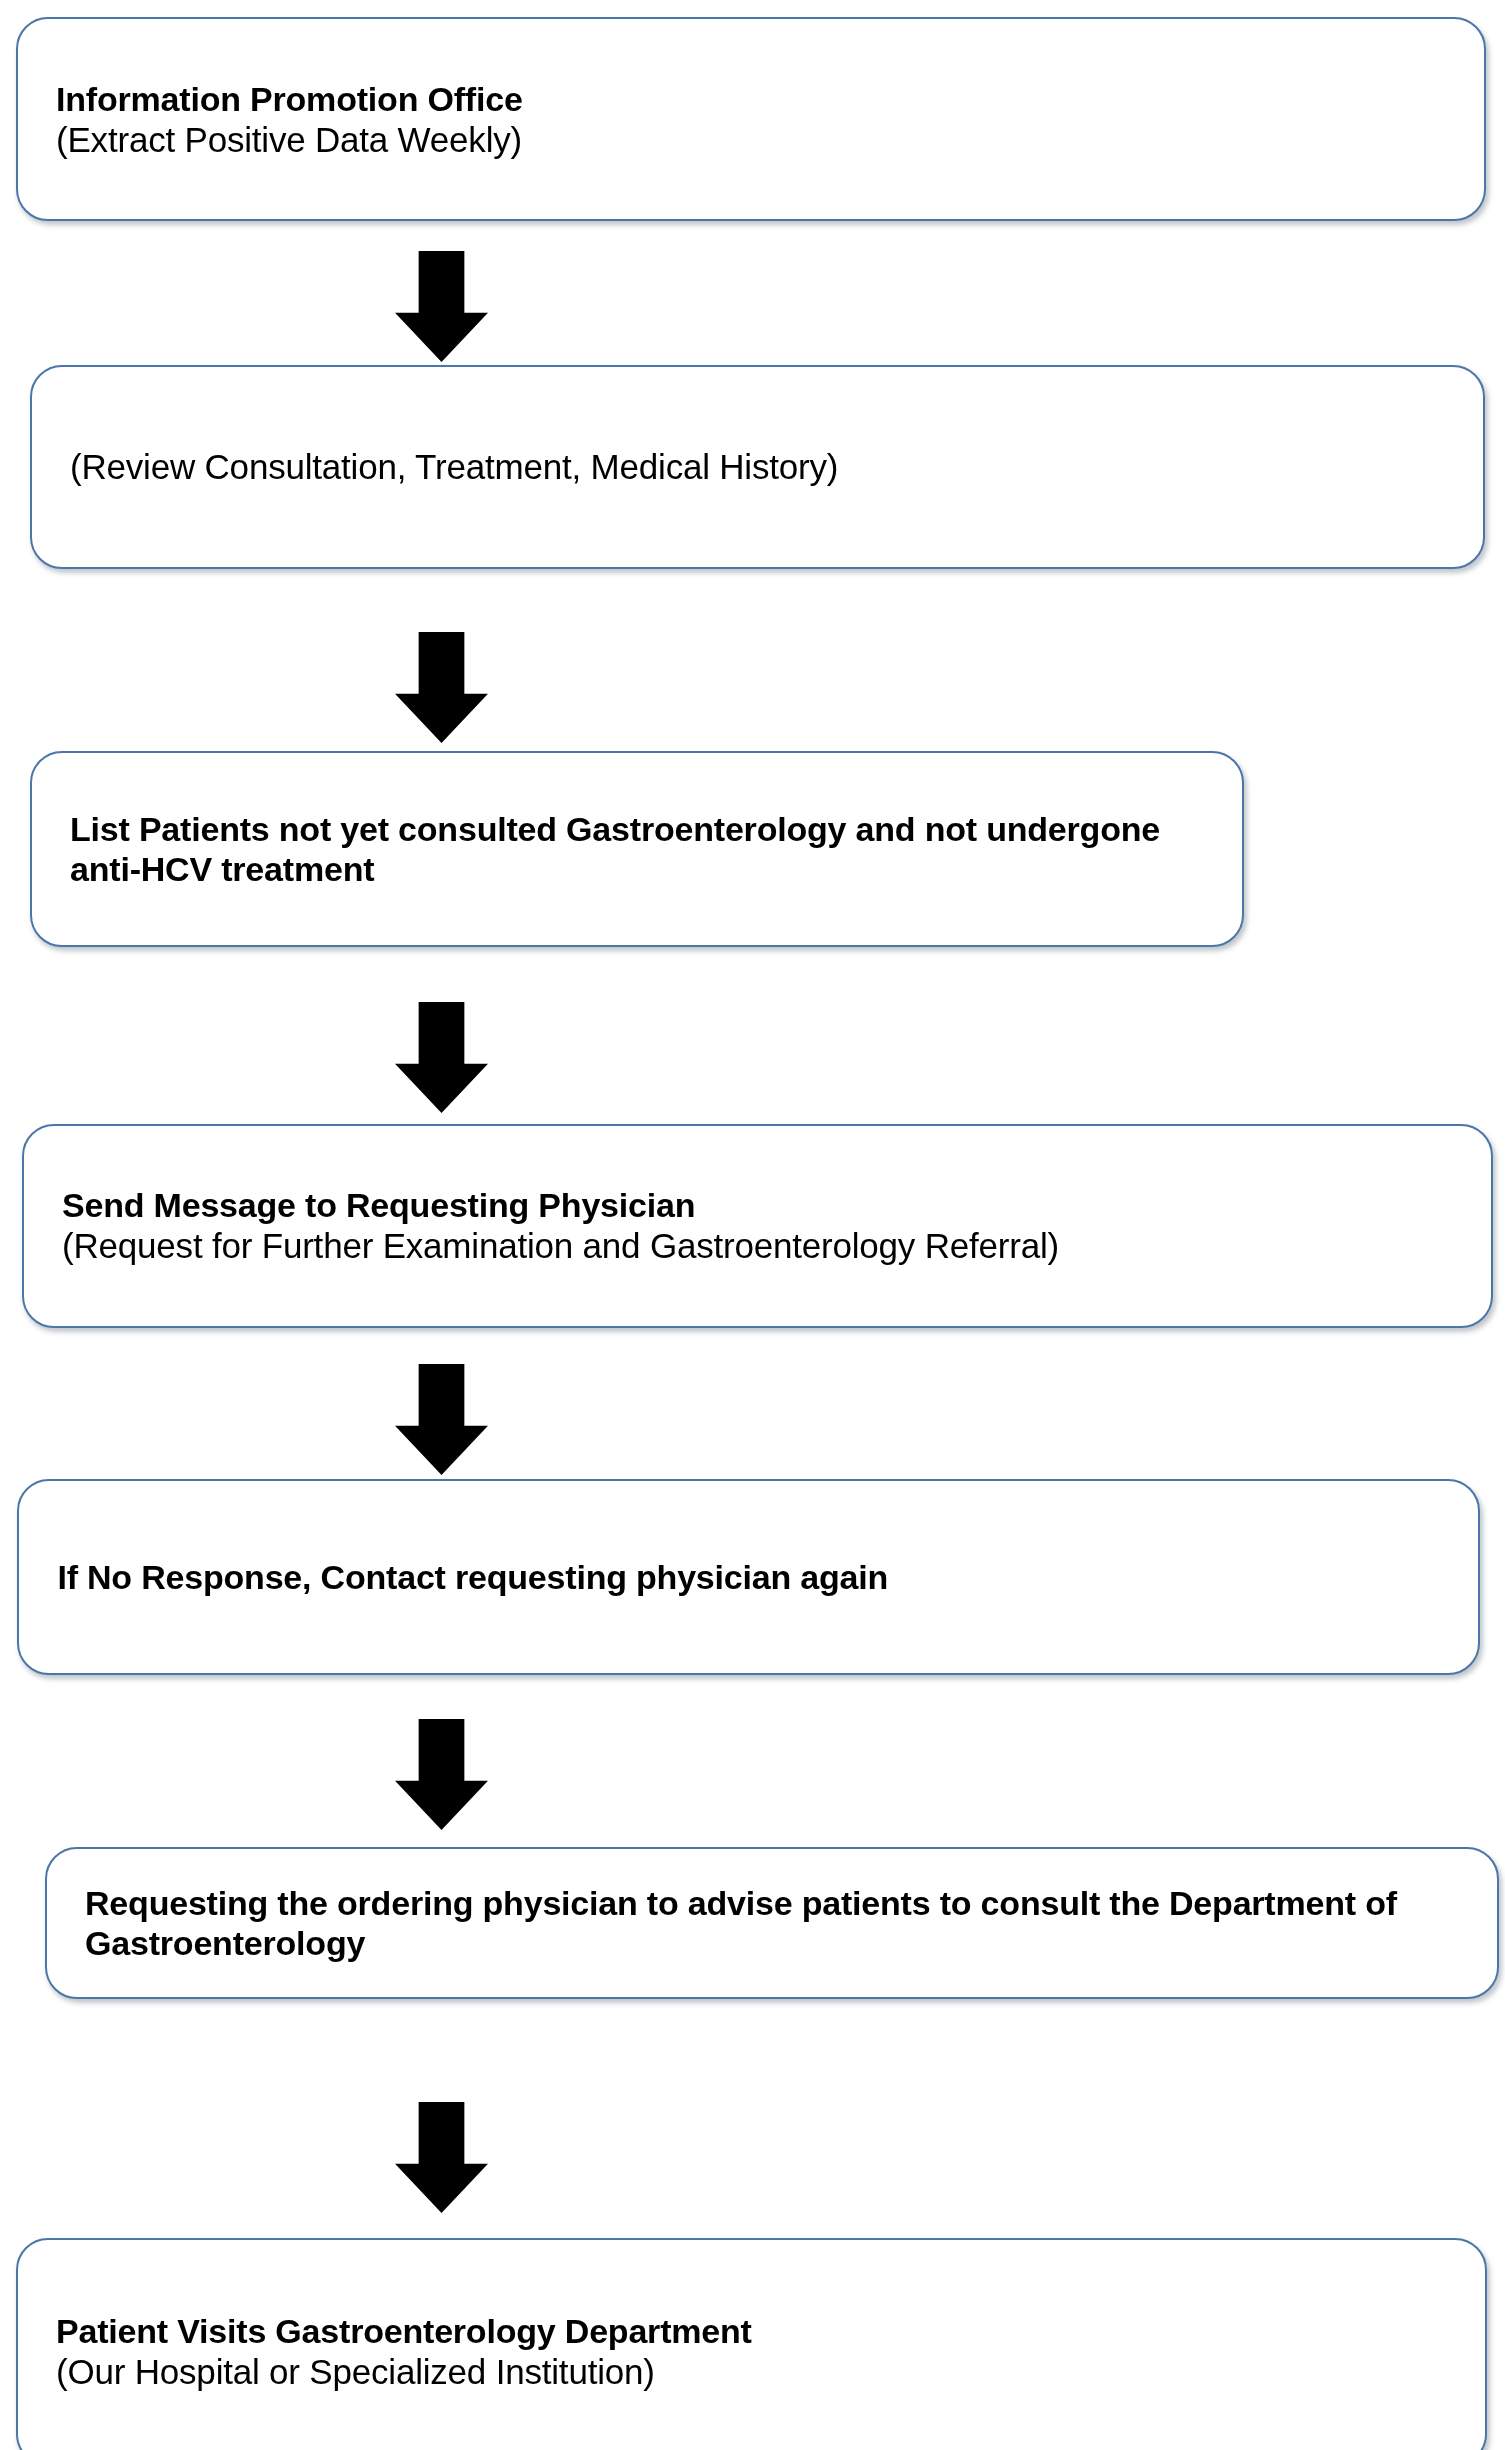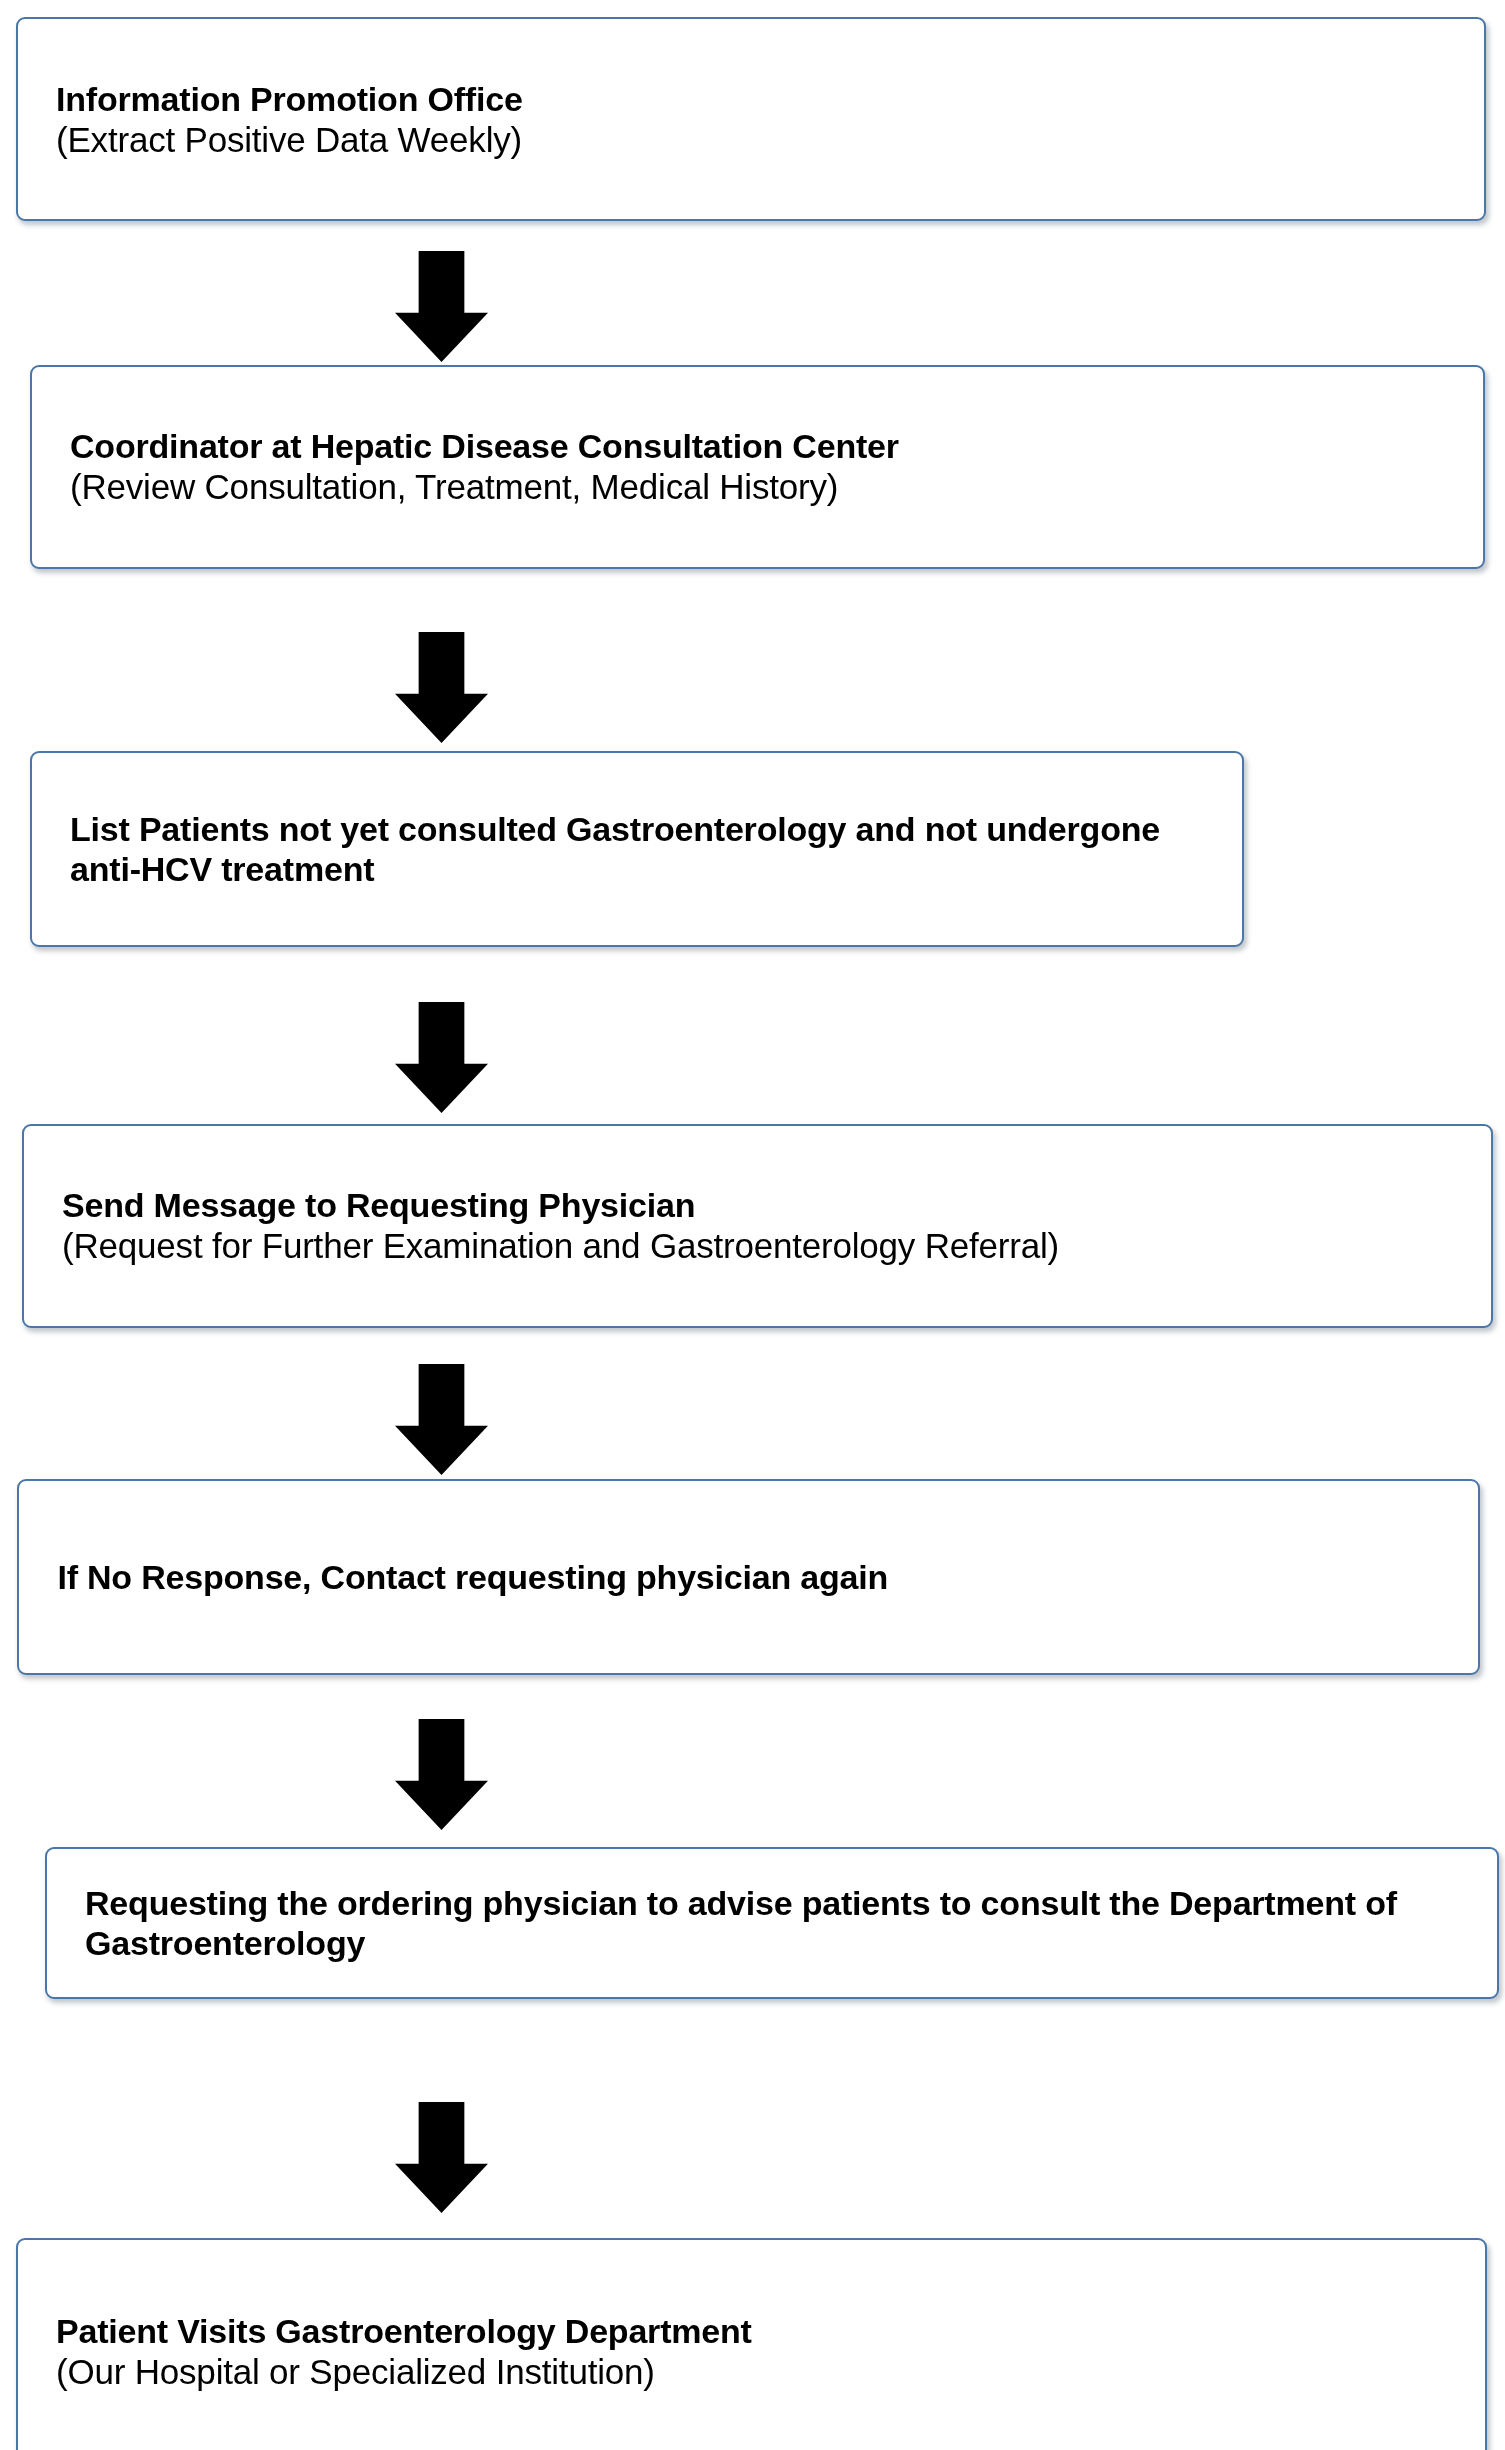--- a/index.html
+++ b/index.html
@@ -22,21 +22,21 @@
     width: 1506px;
     height: 2450px;
   }
 
   
   .node {
     position: absolute;
     box-sizing: border-box;
     background: #ffffff;
     border: 2.4px solid #4a76a8;
-    border-radius: 9px;
+    border-radius: 32px;
     box-shadow: 2.4px 4px 5.5px rgba(120,130,145,0.45);
     display: flex;
     flex-direction: column;
     justify-content: center;
     padding-left: 38px;
     padding-right: 24px;
   }
 
   .node .line1 {
     font-weight: bold;
@@ -73,21 +73,20 @@
     <div class="line2">(Extract Positive Data Weekly)</div>
   </div>
 
   <div class="arrow" style="left:395px; top:251px; height:111px;">
     <svg viewBox="0 0 118 140" preserveAspectRatio="none" aria-hidden="true">
       <polygon points="30,0 88,0 88,78 118,78 59,140 0,78 30,78" fill="#000000"></polygon>
     </svg>
   </div>
 
   <div class="node" style="left:30px; top:365px; width:1455px; height:204px;">
-    <div class="line1">Coordinator at Hepatic Disease Consultation Center</div>
     <div class="line2">(Review Consultation, Treatment, Medical History)</div>
   </div>
 
   <div class="arrow" style="left:395px; top:632px; height:111px;">
     <svg viewBox="0 0 118 140" preserveAspectRatio="none" aria-hidden="true">
       <polygon points="30,0 88,0 88,78 118,78 59,140 0,78 30,78" fill="#000000"></polygon>
     </svg>
   </div>
 
   <div class="node" style="left:30px; top:751px; width:1214px; height:196px;">

